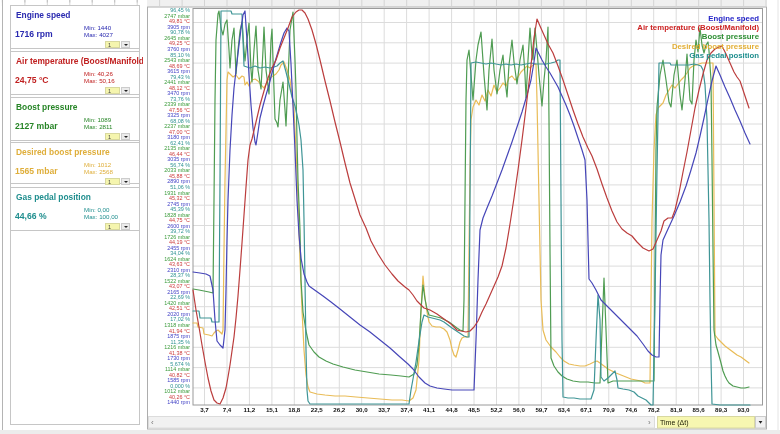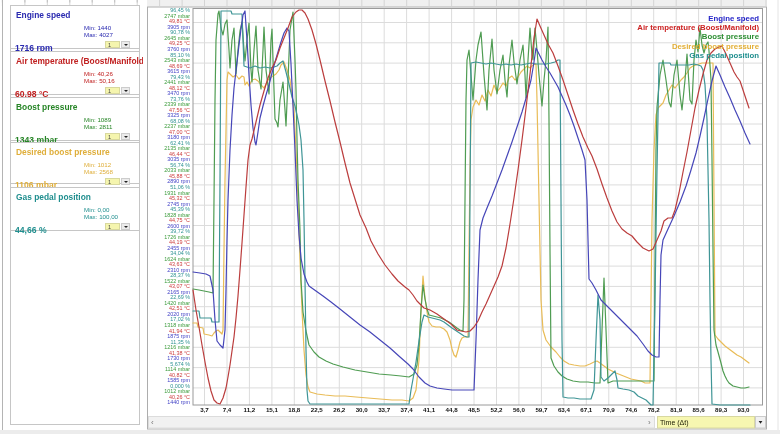--- a/index.html
+++ b/index.html
@@ -3,21 +3,21 @@
 * { margin:0; padding:0; box-sizing:border-box; }
 html,body { width:780px; height:434px; background:#fff; overflow:hidden;
   font-family:"Liberation Sans",sans-serif; }
 #stage { position:relative; width:780px; height:434px; }
 #sidebar { position:absolute; left:10px; top:4.5px; width:130px; height:420px;
   border:1px solid #c6c6c6; background:#fff; }
 .panel { position:absolute; left:10px; width:130px; height:44px;
   border:1px solid #c6c6c6; background:#fff; }
 .ptitle { position:absolute; left:5px; top:4px; width:127px; font-size:8.4px;
   font-weight:bold; white-space:nowrap; overflow:hidden; }
-.pval { position:absolute; left:4px; top:37px; font-size:8.6px; font-weight:bold; }
+.pval { position:absolute; left:4px; top:23px; font-size:8.6px; font-weight:bold; }
 .pmin { position:absolute; left:73px; top:17.5px; font-size:6.2px; line-height:7px; }
 .pdd { position:absolute; left:0; top:34.5px; width:130px; height:7px; }
 .ddbox { position:absolute; left:94px; top:0; width:15px; height:7px; background:#f5f5ae;
   border:0.5px solid #d8d89e; font-size:5.5px; color:#444; padding-left:2px;
   line-height:6px; }
 .ddbtn { position:absolute; left:110px; top:0; width:9px; height:7px; background:#ebebeb;
   border:0.5px solid #cccccc; }
 .ddbtn:after { content:""; position:absolute; left:1.5px; top:2px; width:0; height:0;
   border:2px solid transparent; border-top:2.8px solid #222; }
 </style></head>
@@ -246,39 +246,39 @@
 <div class="ptitle">Engine speed</div>
 <div class="pval">1716 rpm</div>
 <div class="pmin">Min: 1440<br>Max: 4027</div>
 <div class="pdd">
         <span class="ddbox">1</span>
         <span class="ddbtn"></span>
       </div>
 </div>
     <div class="panel" style="top:51px;height:44px;color:#c02020">
 <div class="ptitle">Air temperature (Boost/Manifold)</div>
-<div class="pval">60,98 °C</div>
+<div class="pval">24,75 °C</div>
 <div class="pmin">Min: 40,26<br>Max: 50,16</div>
 <div class="pdd">
         <span class="ddbox">1</span>
         <span class="ddbtn"></span>
       </div>
 </div>
     <div class="panel" style="top:97px;height:44px;color:#278527">
 <div class="ptitle">Boost pressure</div>
-<div class="pval">1343 mbar</div>
+<div class="pval">2127 mbar</div>
 <div class="pmin">Min: 1089<br>Max: 2811</div>
 <div class="pdd">
         <span class="ddbox">1</span>
         <span class="ddbtn"></span>
       </div>
 </div>
     <div class="panel" style="top:142px;height:42px;color:#dfae3a">
 <div class="ptitle">Desired boost pressure</div>
-<div class="pval">1106 mbar</div>
+<div class="pval">1565 mbar</div>
 <div class="pmin">Min: 1012<br>Max: 2568</div>
 <div class="pdd">
         <span class="ddbox">1</span>
         <span class="ddbtn"></span>
       </div>
 </div>
     <div class="panel" style="top:187px;height:44px;color:#1f8e8e">
 <div class="ptitle">Gas pedal position</div>
 <div class="pval">44,66 %</div>
 <div class="pmin">Min: 0,00<br>Max: 100,00</div>

